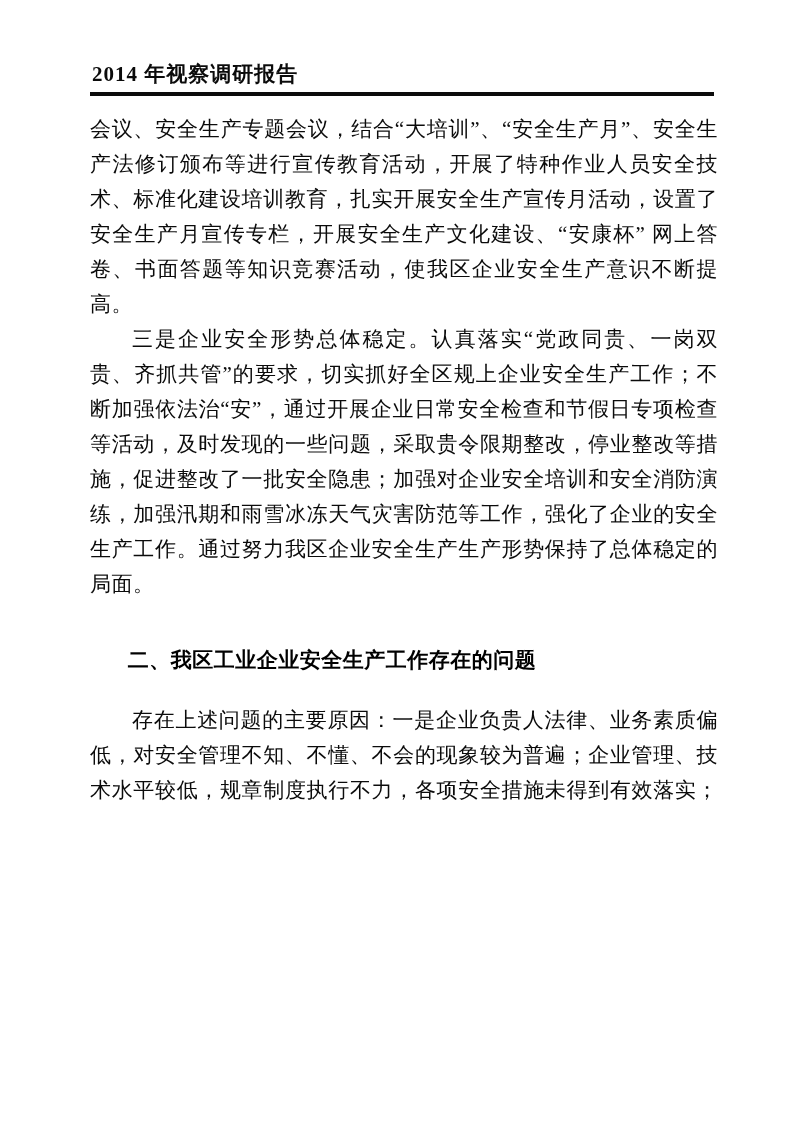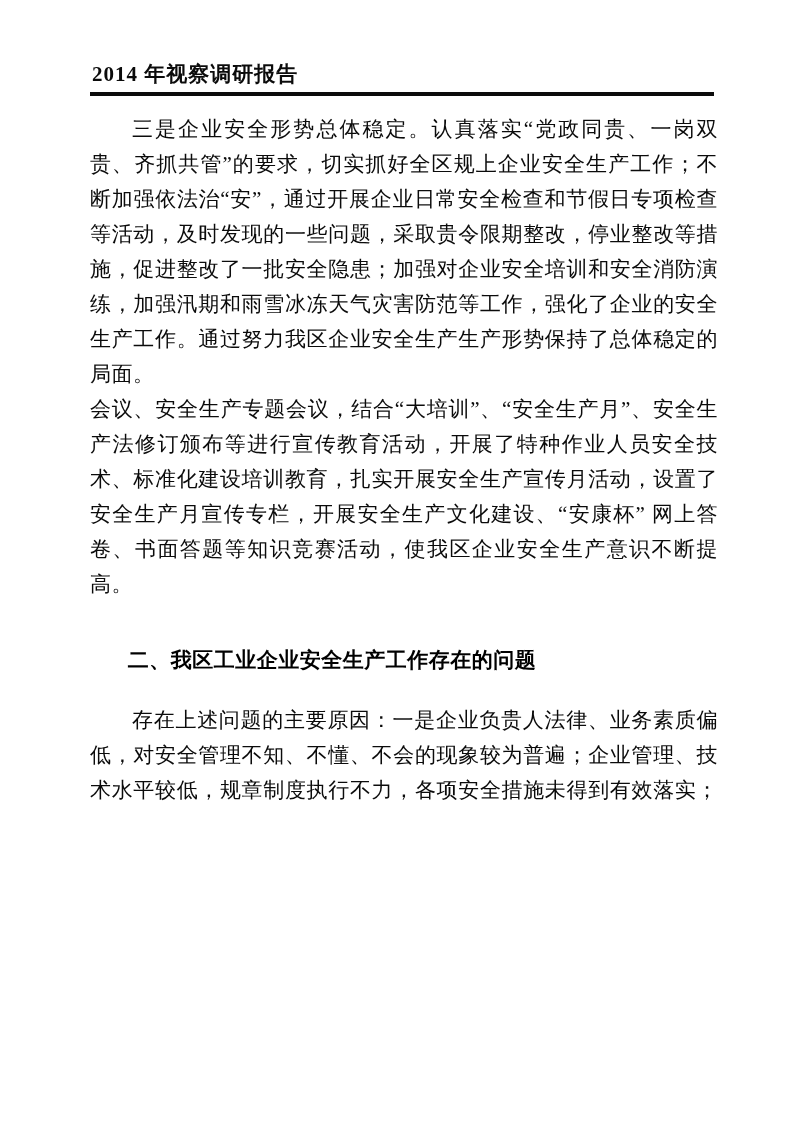--- a/index.html
+++ b/index.html
@@ -77,23 +77,23 @@
 <body>
 
 <div class="page">
 
   <div class="running-header">2014 年视察调研报告</div>
 
   <div class="header-rule"></div>
 
   <div class="body-text">
 
+    <p class="para">会议、安全生产专题会议，结合“大培训”、“安全生产月”、安全生产法修订颁布等进行宣传教育活动，开展了特种作业人员安全技术、标准化建设培训教育，扎实开展安全生产宣传月活动，设置了安全生产月宣传专栏，开展安全生产文化建设、“安康杯” 网上答卷、书面答题等知识竞赛活动，使我区企业安全生产意识不断提高。</p>
+
     <p class="para indent">三是企业安全形势总体稳定。认真落实“党政同贵、一岗双贵、齐抓共管”的要求，切实抓好全区规上企业安全生产工作；不断加强依法治“安”，通过开展企业日常安全检查和节假日专项检查等活动，及时发现的一些问题，采取贵令限期整改，停业整改等措施，促进整改了一批安全隐患；加强对企业安全培训和安全消防演练，加强汛期和雨雪冰冻天气灾害防范等工作，强化了企业的安全生产工作。通过努力我区企业安全生产生产形势保持了总体稳定的局面。</p>
-
-    <p class="para">会议、安全生产专题会议，结合“大培训”、“安全生产月”、安全生产法修订颁布等进行宣传教育活动，开展了特种作业人员安全技术、标准化建设培训教育，扎实开展安全生产宣传月活动，设置了安全生产月宣传专栏，开展安全生产文化建设、“安康杯” 网上答卷、书面答题等知识竞赛活动，使我区企业安全生产意识不断提高。</p>
 
     <h2 class="section-heading">二、我区工业企业安全生产工作存在的问题</h2>
 
 
     <p class="para indent">存在上述问题的主要原因：一是企业负贵人法律、业务素质偏低，对安全管理不知、不懂、不会的现象较为普遍；企业管理、技术水平较低，规章制度执行不力，各项安全措施未得到有效落实；企业一线操作人员操作能力和职业操守较低，导致违章、违法行为时有发生，使企业的主体贵任得不到根本落实。二是人员流动性大，企业不愿意在安全培训上投入，同时也难以管理。三是市场竞争压力大，企业更大关注市场，更多精力投入产品研发，无力落实企业安全贵任。四是企业缺少长远发</p>
 
   </div>
 
   <div class="page-number">138</div>
 

